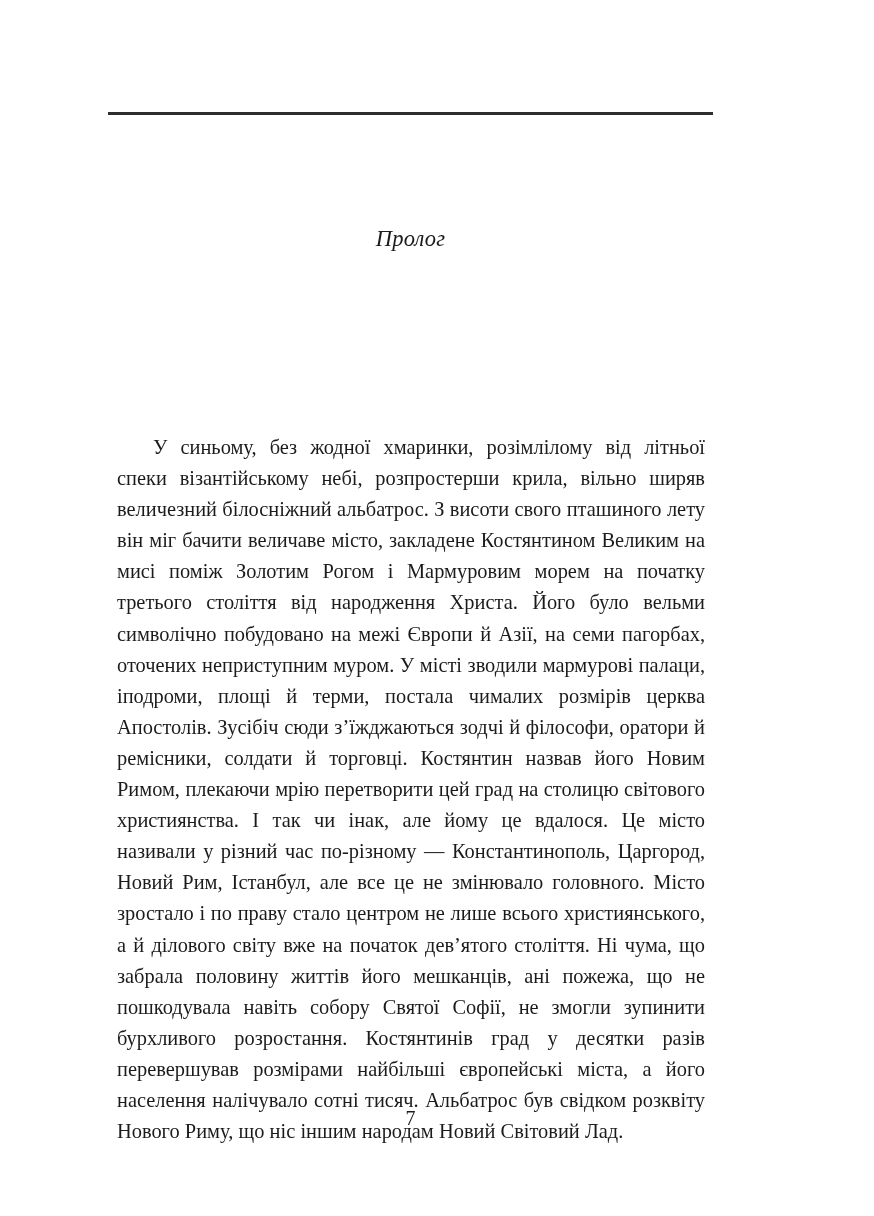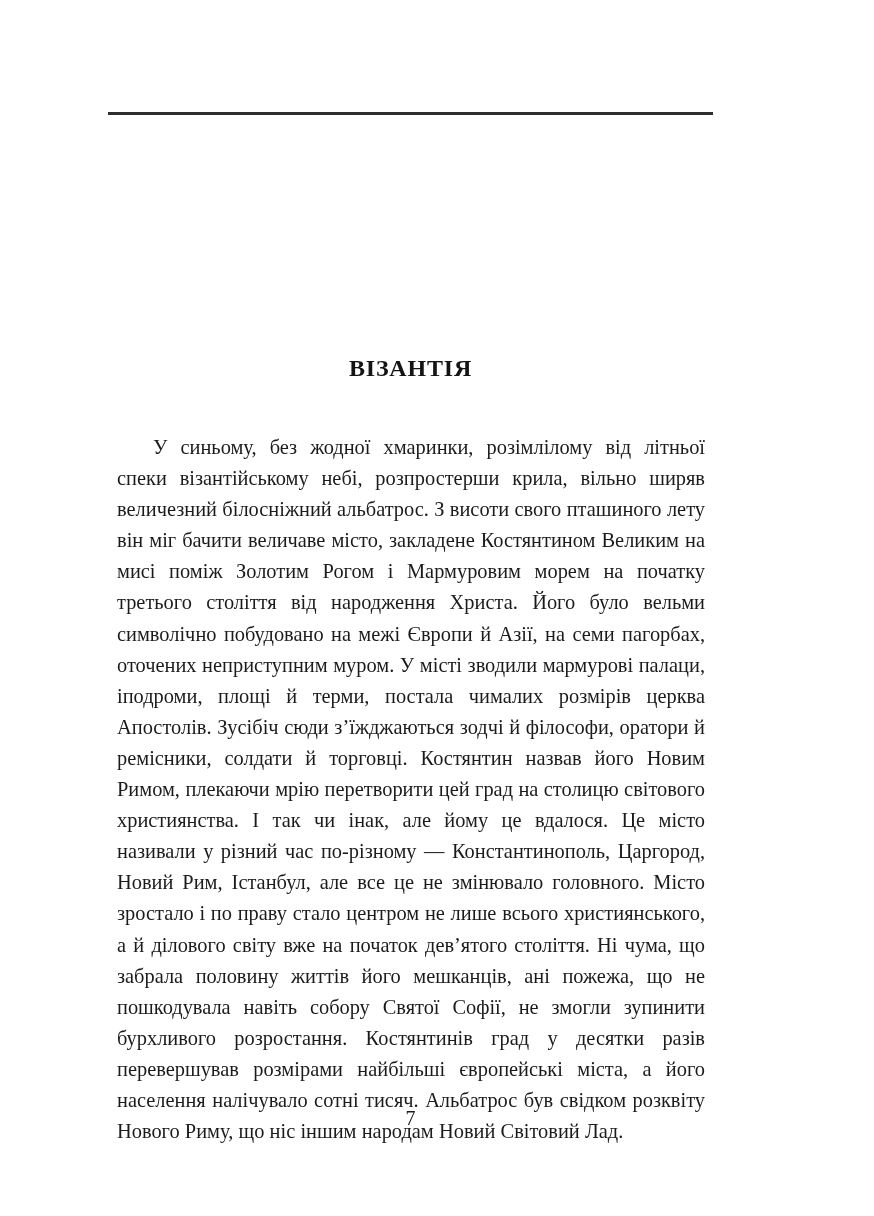--- a/index.html
+++ b/index.html
@@ -95,22 +95,22 @@
     color: #1b1b1d;
   }
 </style>
 </head>
 <body>
 
 <div class="page">
 
   <div class="header-rule"></div>
 
+  <div class="section-label">Пролог</div>
 
-  <h1 class="chapter-title">ВІЗАНТІЯ</h1>
 
   <div class="body-block">
     <p class="body-paragraph">У синьому, без жодної хмаринки, розімлілому від літньої спеки візантійському небі, розпростерши крила, вільно ширяв величезний білосніжний альбатрос. З висоти свого пташиного лету він міг бачити величаве місто, закладене Костянтином Великим на мисі поміж Золотим Рогом і Мармуровим морем на початку третього століття від народження Христа. Його було вельми символічно побудовано на межі Європи й Азії, на семи пагорбах, оточених неприступним муром. У місті зводили мармурові палаци, іподроми, площі й терми, постала чималих розмірів церква Апостолів. Зусібіч сюди з’їжджаються зодчі й філософи, оратори й ремісники, солдати й торговці. Костянтин назвав його Новим Римом, плекаючи мрію перетворити цей град на столицю світового християнства. І так чи інак, але йому це вдалося. Це місто називали у різний час по-різному — Константинополь, Царгород, Новий Рим, Істанбул, але все це не змінювало головного. Місто зростало і по праву стало центром не лише всього християнського, а й ділового світу вже на початок дев’ятого століття. Ні чума, що забрала половину життів його мешканців, ані пожежа, що не пошкодувала навіть собору Святої Софії, не змогли зупинити бурхливого розростання. Костянтинів град у десятки разів перевершував розмірами найбільші європейські міста, а його населення налічувало сотні тисяч. Альбатрос був свідком розквіту Нового Риму, що ніс іншим народам Новий Світовий Лад.</p>
   </div>
 
   <div class="folio">7</div>
 
 </div>
 
 </body></html>

